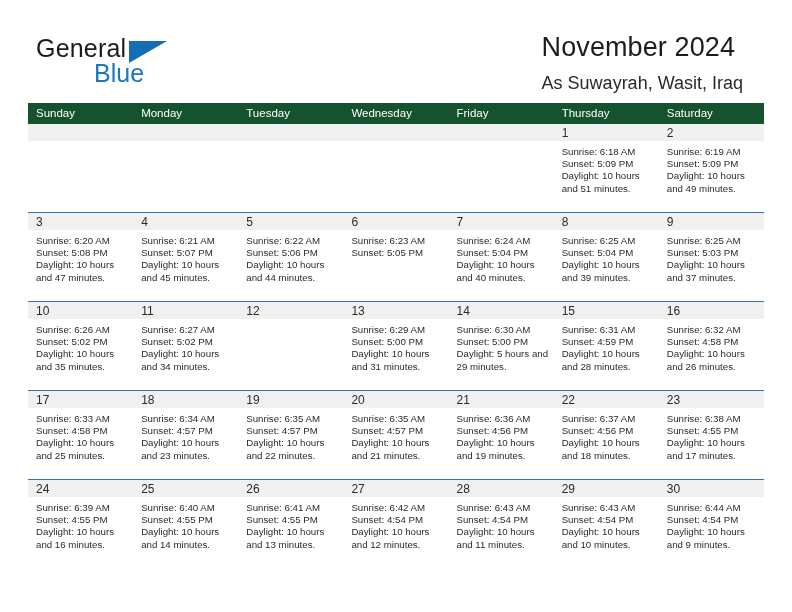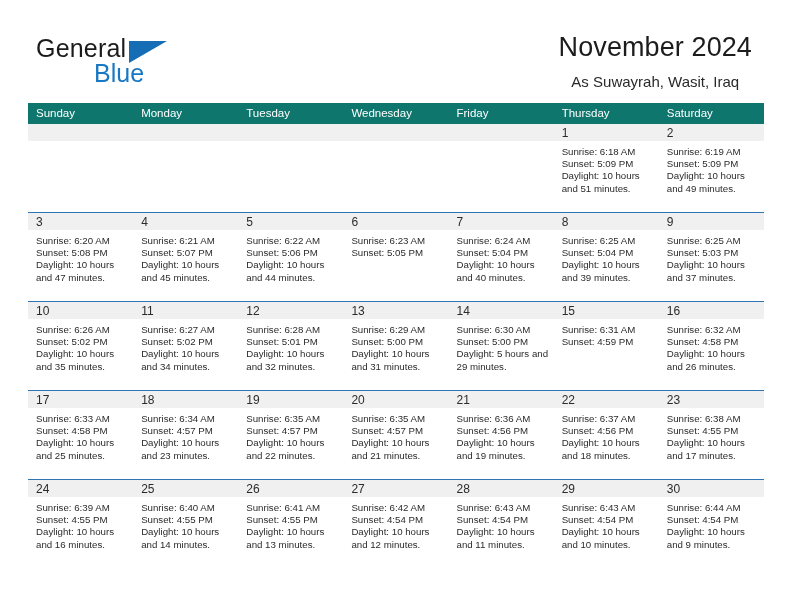--- a/index.html
+++ b/index.html
@@ -61,51 +61,51 @@
     position: absolute;
     left: 58px;
     top: 25px;
     font-size: 25px;
     color: #1878c4;
     font-family: "Liberation Sans", sans-serif;
   }
 
   .title-block {
     position: absolute;
-    right: 40px;
+    right: 49px;
     top: 32px;
-    text-align: center;
+    text-align: left;
   }
   .cal-title {
     font-size: 27px;
     color: #1c1c1c;
     font-weight: normal;
     letter-spacing: 0.1px;
     margin: 0;
     line-height: 1.15;
   }
   .cal-subtitle {
-    font-size: 15px;
+    font-size: 18px;
     color: #2a2a2a;
     margin: 10px 0 0 0;
     line-height: 1.15;
   }
 
   
   .calendar {
     position: absolute;
     left: 28px;
     top: 103px;
     width: 736px;
   }
   .dow-row {
     display: flex;
     width: 736px;
     height: 21px;
-    background: #0f766e;
+    background: #14532d;
   }
   .dow-cell {
     flex: 0 0 105.14px;
     width: 105.14px;
     color: #ffffff;
     font-size: 11.5px;
     line-height: 21px;
     padding-left: 8px;
     box-sizing: border-box;
     white-space: nowrap;
@@ -291,25 +291,20 @@
           <div class="day-cell">
             <div class="day-num">11</div>
             <div class="day-info">
               <div>Sunrise: 6:27 AM</div>
               <div>Sunset: 5:02 PM</div>
               <div class="wrapline">Daylight: 10 hours and 34 minutes.</div>
             </div>
           </div>
           <div class="day-cell">
             <div class="day-num">12</div>
-            <div class="day-info">
-              <div>Sunrise: 6:28 AM</div>
-              <div>Sunset: 5:01 PM</div>
-              <div class="wrapline">Daylight: 10 hours and 32 minutes.</div>
-            </div>
           </div>
           <div class="day-cell">
             <div class="day-num">13</div>
             <div class="day-info">
               <div>Sunrise: 6:29 AM</div>
               <div>Sunset: 5:00 PM</div>
               <div class="wrapline">Daylight: 10 hours and 31 minutes.</div>
             </div>
           </div>
           <div class="day-cell">
@@ -318,20 +313,21 @@
               <div>Sunrise: 6:30 AM</div>
               <div>Sunset: 5:00 PM</div>
               <div class="wrapline">Daylight: 5 hours and 29 minutes.</div>
             </div>
           </div>
           <div class="day-cell">
             <div class="day-num">15</div>
             <div class="day-info">
               <div>Sunrise: 6:31 AM</div>
               <div>Sunset: 4:59 PM</div>
+              <div class="wrapline">Daylight: 10 hours and 28 minutes.</div>
             </div>
           </div>
           <div class="day-cell">
             <div class="day-num">16</div>
             <div class="day-info">
               <div>Sunrise: 6:32 AM</div>
               <div>Sunset: 4:58 PM</div>
               <div class="wrapline">Daylight: 10 hours and 26 minutes.</div>
             </div>
           </div>

